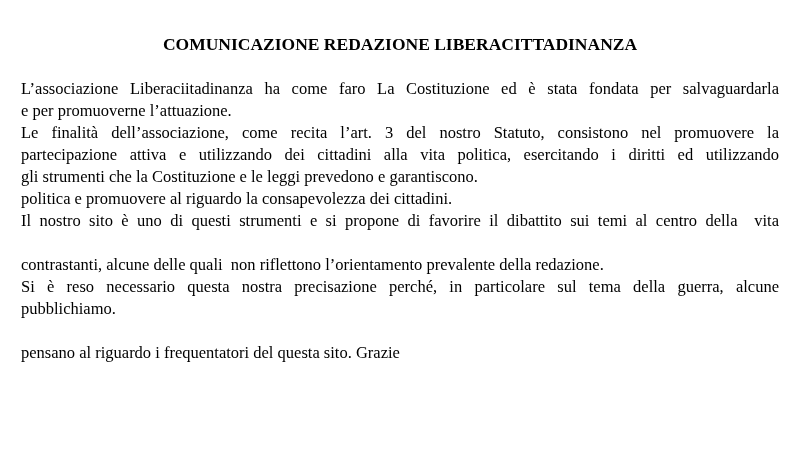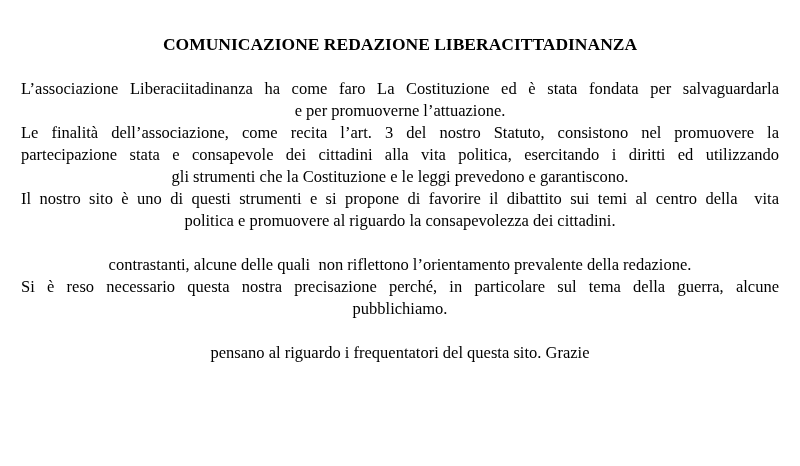--- a/index.html
+++ b/index.html
@@ -32,38 +32,38 @@
     font-family: Liberation Serif, serif;
   }
   .line {
     white-space: pre-wrap; 
   }
   .line.just {
     text-align: justify;
     text-align-last: justify;
   }
   .line.end {
-    text-align: center;
+    text-align: left;
   }
 </style>
 </head>
 <body>
 
 <div class="page">
 
   <h1 class="title">COMUNICAZIONE REDAZIONE LIBERACITTADINANZA</h1>
 
   <div class="block">
     <div class="line just">L’associazione Liberaciitadinanza ha come faro La Costituzione ed è stata fondata per salvaguardarla</div>
     <div class="line end">e per promuoverne l’attuazione.</div>
     <div class="line just">Le finalità dell’associazione, come recita l’art. 3 del nostro Statuto, consistono nel promuovere la</div>
-    <div class="line just">partecipazione stata e consapevole dei cittadini alla vita politica, esercitando i diritti ed utilizzando</div>
+    <div class="line just">partecipazione attiva e utilizzando dei cittadini alla vita politica, esercitando i diritti ed utilizzando</div>
     <div class="line end">gli strumenti che la Costituzione e le leggi prevedono e garantiscono.</div>
+    <div class="line end">politica e promuovere al riguardo la consapevolezza dei cittadini.</div>
     <div class="line just">Il nostro sito è uno di questi strumenti e si propone di favorire il dibattito sui temi al centro della  vita</div>
-    <div class="line end">politica e promuovere al riguardo la consapevolezza dei cittadini.</div>
   </div>
 
   <div class="block">
     <div class="line end">contrastanti, alcune delle quali  non riflettono l’orientamento prevalente della redazione.</div>
     <div class="line just">Si è reso necessario questa nostra precisazione perché, in particolare sul tema della guerra, alcune</div>
     <div class="line end">pubblichiamo.</div>
   </div>
 
   <div class="block">
     <div class="line end">pensano al riguardo i frequentatori del questa sito. Grazie</div>

